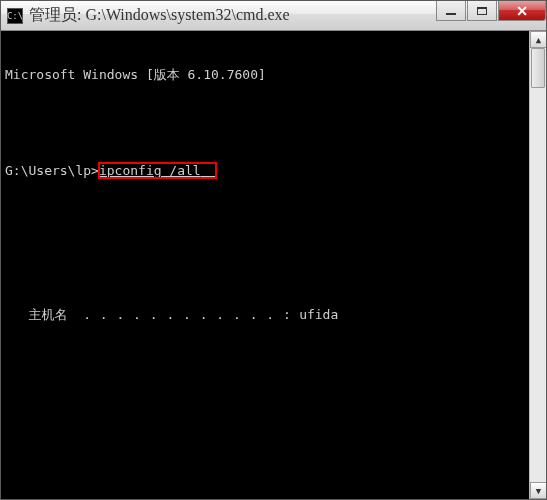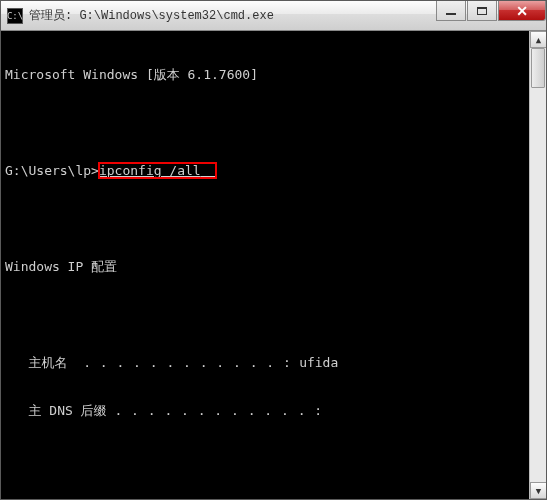--- a/index.html
+++ b/index.html
@@ -2,21 +2,21 @@
 <html><head>
 <meta charset="utf-8">
 <style>
   * { margin: 0; padding: 0; box-sizing: border-box; }
   body { background: #d4d0c8; font-family: "SimSun", "NSimSun", monospace; width: 547px; height: 500px; overflow: hidden; }
   
   .window { width: 547px; height: 500px; display: flex; flex-direction: column; border: 1px solid #5a5a5a; }
   
   .titlebar { height: 30px; background: linear-gradient(to bottom, #fdfdfd 0%, #ebebeb 45%, #dddddd 46%, #cfcfcf 100%); display: flex; align-items: center; border-bottom: 1px solid #888; }
   .titlebar-icon { width: 16px; height: 16px; margin: 0 6px; background: #000; border: 1px solid #555; display: flex; align-items: center; justify-content: center; font-size: 9px; color: #ccc; font-family: Consolas, monospace; }
-  .titlebar-text { font-size: 12px; color: #333; flex: 1; font-family: Liberation Mono, monospace; }
+  .titlebar-text { font-size: 16px; color: #333; flex: 1; font-family: Liberation Serif, serif; }
   .window-controls { display: flex; align-items: flex-start; height: 100%; }
   .win-btn { width: 30px; height: 20px; margin-left: 1px; border: 1px solid #888; border-top: none; display: flex; align-items: center; justify-content: center; font-size: 11px; font-family: Arial, sans-serif; }
   .win-btn.min { background: linear-gradient(to bottom, #f0f0f0, #d8d8d8); }
   .win-btn.max { background: linear-gradient(to bottom, #f0f0f0, #d8d8d8); }
   .win-btn.close { background: linear-gradient(to bottom, #e9a0a0, #d46060 45%, #c83030 46%, #b01010); color: #fff; width: 48px; border-bottom-right-radius: 3px; }
   .win-btn .glyph { display: block; }
   .min .glyph { width: 10px; height: 0; border-bottom: 2px solid #333; margin-top: 6px; }
   .max .glyph { width: 10px; height: 8px; border: 1px solid #333; border-top: 2px solid #333; }
   .close .glyph { font-weight: bold; font-size: 14px; line-height: 1; }
   
@@ -49,28 +49,26 @@
           <span class="glyph"></span>
         </div>
       <div class="win-btn close">
           <span class="glyph">✕</span>
         </div>
     </div>
   </div>
 
   <div class="console">
     <div class="content">
-      <div class="line"><span>Microsoft Windows [版本 6.1.7600]</span></div>
+      <div class="line"><span>Microsoft Windows [版本 6.10.7600]</span></div>
       <div class="line"></div>
       <div class="line"><span>G:\Users\lp&gt;</span><span class="red-outline"><span>ipconfig /all</span>  </span></div>
       <div class="line"></div>
-      <div class="line"><span>Windows IP 配置</span></div>
       <div class="line"></div>
       <div class="line"><span>   主机名  </span><span class="dots">. . . . . . . . . . . . :</span><span> </span><span>ufida</span></div>
-      <div class="line"><span>   主 DNS 后缀 </span><span class="dots">. . . . . . . . . . . . :</span><span></span></div>
       
       
       
       
       
       
       
       
       
       

